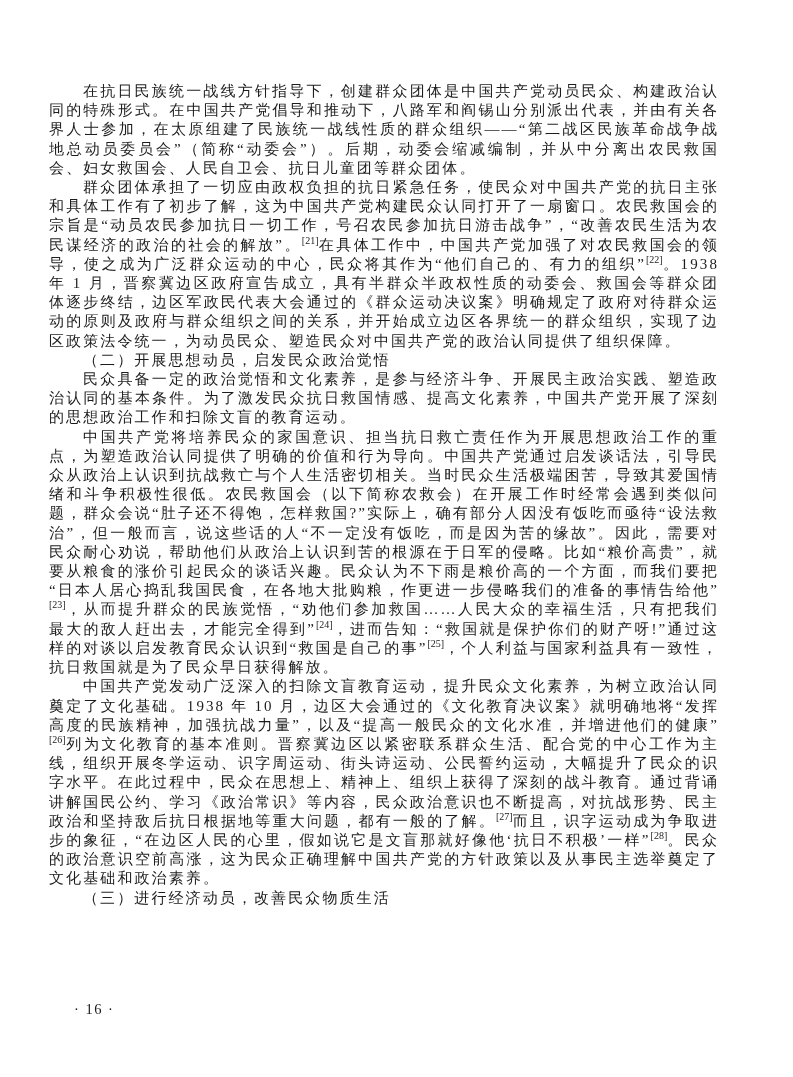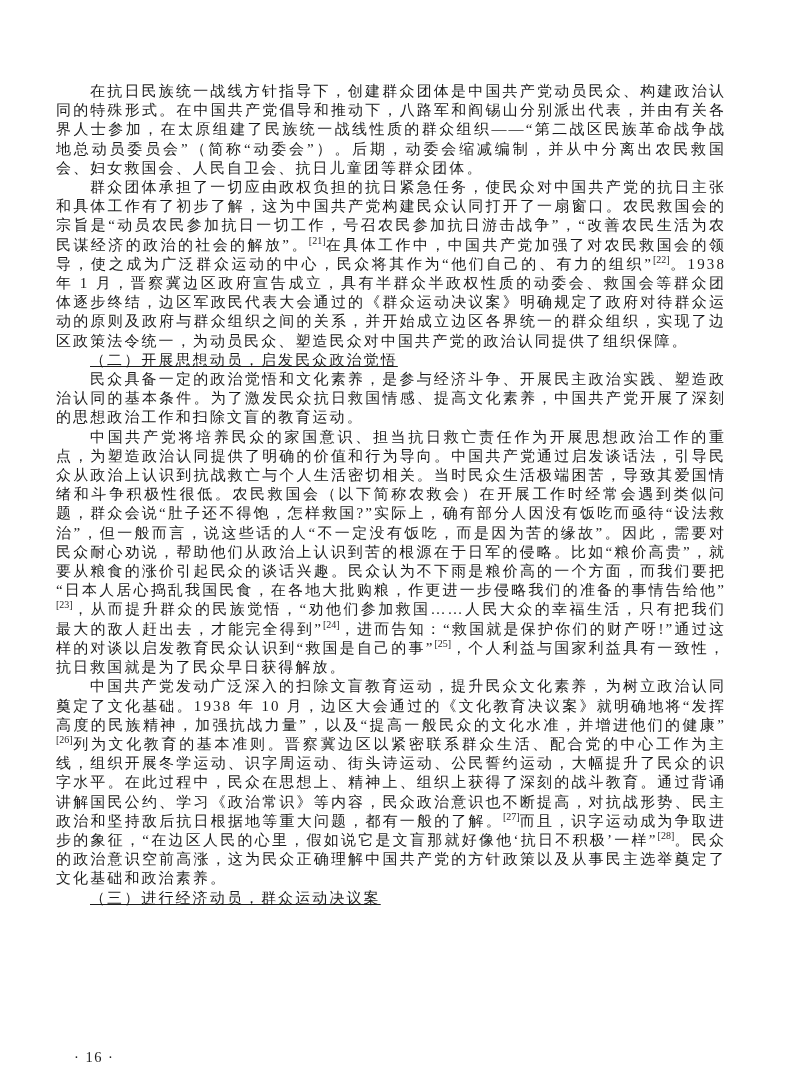--- a/index.html
+++ b/index.html
@@ -11,62 +11,60 @@
     position: relative;
     width: 793px;
     height: 1077px;
     background: #ffffff;
     overflow: hidden;
     font-family: "Liberation Serif", "DejaVu Serif", serif;
     color: #1c1c1c;
   }
   .text-block {
     position: absolute;
-    left: 56px;
+    left: 49px;
     top: 82px;
     width: 670px;
     text-align: justify;
   }
   .text-block p {
     margin: 0;
     font-size: 15px;
     line-height: 19.2px;
     letter-spacing: 2.1px;
     text-indent: 34px;
     word-break: break-all;
   }
   .text-block p.h {
     
     font-weight: normal;
-    text-decoration: underline;
   }
   sup.ref {
     font-size: 10px;
     letter-spacing: 0;
     line-height: 0;
     vertical-align: super;
     white-space: nowrap;
   }
   .page-number {
     position: absolute;
     left: 74px;
     top: 1001px;
     font-size: 14.5px;
     letter-spacing: 1.5px;
     color: #1c1c1c;
-    margin-top: 48px;
   }
 </style>
 </head>
 <body>
 
 <div class="page">
   <div class="text-block">
       <p class="p">在抗日民族统一战线方针指导下，创建群众团体是中国共产党动员民众、构建政治认同的特殊形式。在中国共产党倡导和推动下，八路军和阎锡山分别派出代表，并由有关各界人士参加，在太原组建了民族统一战线性质的群众组织——“第二战区民族革命战争战地总动员委员会”（简称“动委会”）。后期，动委会缩减编制，并从中分离出农民救国会、妇女救国会、人民自卫会、抗日儿童团等群众团体。</p>
       <p class="p">群众团体承担了一切应由政权负担的抗日紧急任务，使民众对中国共产党的抗日主张和具体工作有了初步了解，这为中国共产党构建民众认同打开了一扇窗口。农民救国会的宗旨是“动员农民参加抗日一切工作，号召农民参加抗日游击战争”，“改善农民生活为农民谋经济的政治的社会的解放”。<sup class="ref">[21]</sup>在具体工作中，中国共产党加强了对农民救国会的领导，使之成为广泛群众运动的中心，民众将其作为“他们自己的、有力的组织”<sup class="ref">[22]</sup>。1938 年 1 月，晋察冀边区政府宣告成立，具有半群众半政权性质的动委会、救国会等群众团体逐步终结，边区军政民代表大会通过的《群众运动决议案》明确规定了政府对待群众运动的原则及政府与群众组织之间的关系，并开始成立边区各界统一的群众组织，实现了边区政策法令统一，为动员民众、塑造民众对中国共产党的政治认同提供了组织保障。</p>
       <p class="h">（二）开展思想动员，启发民众政治觉悟</p>
       <p class="p">民众具备一定的政治觉悟和文化素养，是参与经济斗争、开展民主政治实践、塑造政治认同的基本条件。为了激发民众抗日救国情感、提高文化素养，中国共产党开展了深刻的思想政治工作和扫除文盲的教育运动。</p>
       <p class="p">中国共产党将培养民众的家国意识、担当抗日救亡责任作为开展思想政治工作的重点，为塑造政治认同提供了明确的价值和行为导向。中国共产党通过启发谈话法，引导民众从政治上认识到抗战救亡与个人生活密切相关。当时民众生活极端困苦，导致其爱国情绪和斗争积极性很低。农民救国会（以下简称农救会）在开展工作时经常会遇到类似问题，群众会说“肚子还不得饱，怎样救国?”实际上，确有部分人因没有饭吃而亟待“设法救治”，但一般而言，说这些话的人“不一定没有饭吃，而是因为苦的缘故”。因此，需要对民众耐心劝说，帮助他们从政治上认识到苦的根源在于日军的侵略。比如“粮价高贵”，就要从粮食的涨价引起民众的谈话兴趣。民众认为不下雨是粮价高的一个方面，而我们要把“日本人居心捣乱我国民食，在各地大批购粮，作更进一步侵略我们的准备的事情告给他”<sup class="ref">[23]</sup>，从而提升群众的民族觉悟，“劝他们参加救国……人民大众的幸福生活，只有把我们最大的敌人赶出去，才能完全得到”<sup class="ref">[24]</sup>，进而告知：“救国就是保护你们的财产呀!”通过这样的对谈以启发教育民众认识到“救国是自己的事”<sup class="ref">[25]</sup>，个人利益与国家利益具有一致性，抗日救国就是为了民众早日获得解放。</p>
       <p class="p">中国共产党发动广泛深入的扫除文盲教育运动，提升民众文化素养，为树立政治认同奠定了文化基础。1938 年 10 月，边区大会通过的《文化教育决议案》就明确地将“发挥高度的民族精神，加强抗战力量”，以及“提高一般民众的文化水准，并增进他们的健康”<sup class="ref">[26]</sup>列为文化教育的基本准则。晋察冀边区以紧密联系群众生活、配合党的中心工作为主线，组织开展冬学运动、识字周运动、街头诗运动、公民誓约运动，大幅提升了民众的识字水平。在此过程中，民众在思想上、精神上、组织上获得了深刻的战斗教育。通过背诵讲解国民公约、学习《政治常识》等内容，民众政治意识也不断提高，对抗战形势、民主政治和坚持敌后抗日根据地等重大问题，都有一般的了解。<sup class="ref">[27]</sup>而且，识字运动成为争取进步的象征，“在边区人民的心里，假如说它是文盲那就好像他‘抗日不积极’一样”<sup class="ref">[28]</sup>。民众的政治意识空前高涨，这为民众正确理解中国共产党的方针政策以及从事民主选举奠定了文化基础和政治素养。</p>
-      <p class="h">（三）进行经济动员，群众运动决议案</p>
+      <p class="h">（三）进行经济动员，改善民众物质生活</p>
     </div>
   <div class="page-number">· 16 ·</div>
 </div>
 
 </body></html>

